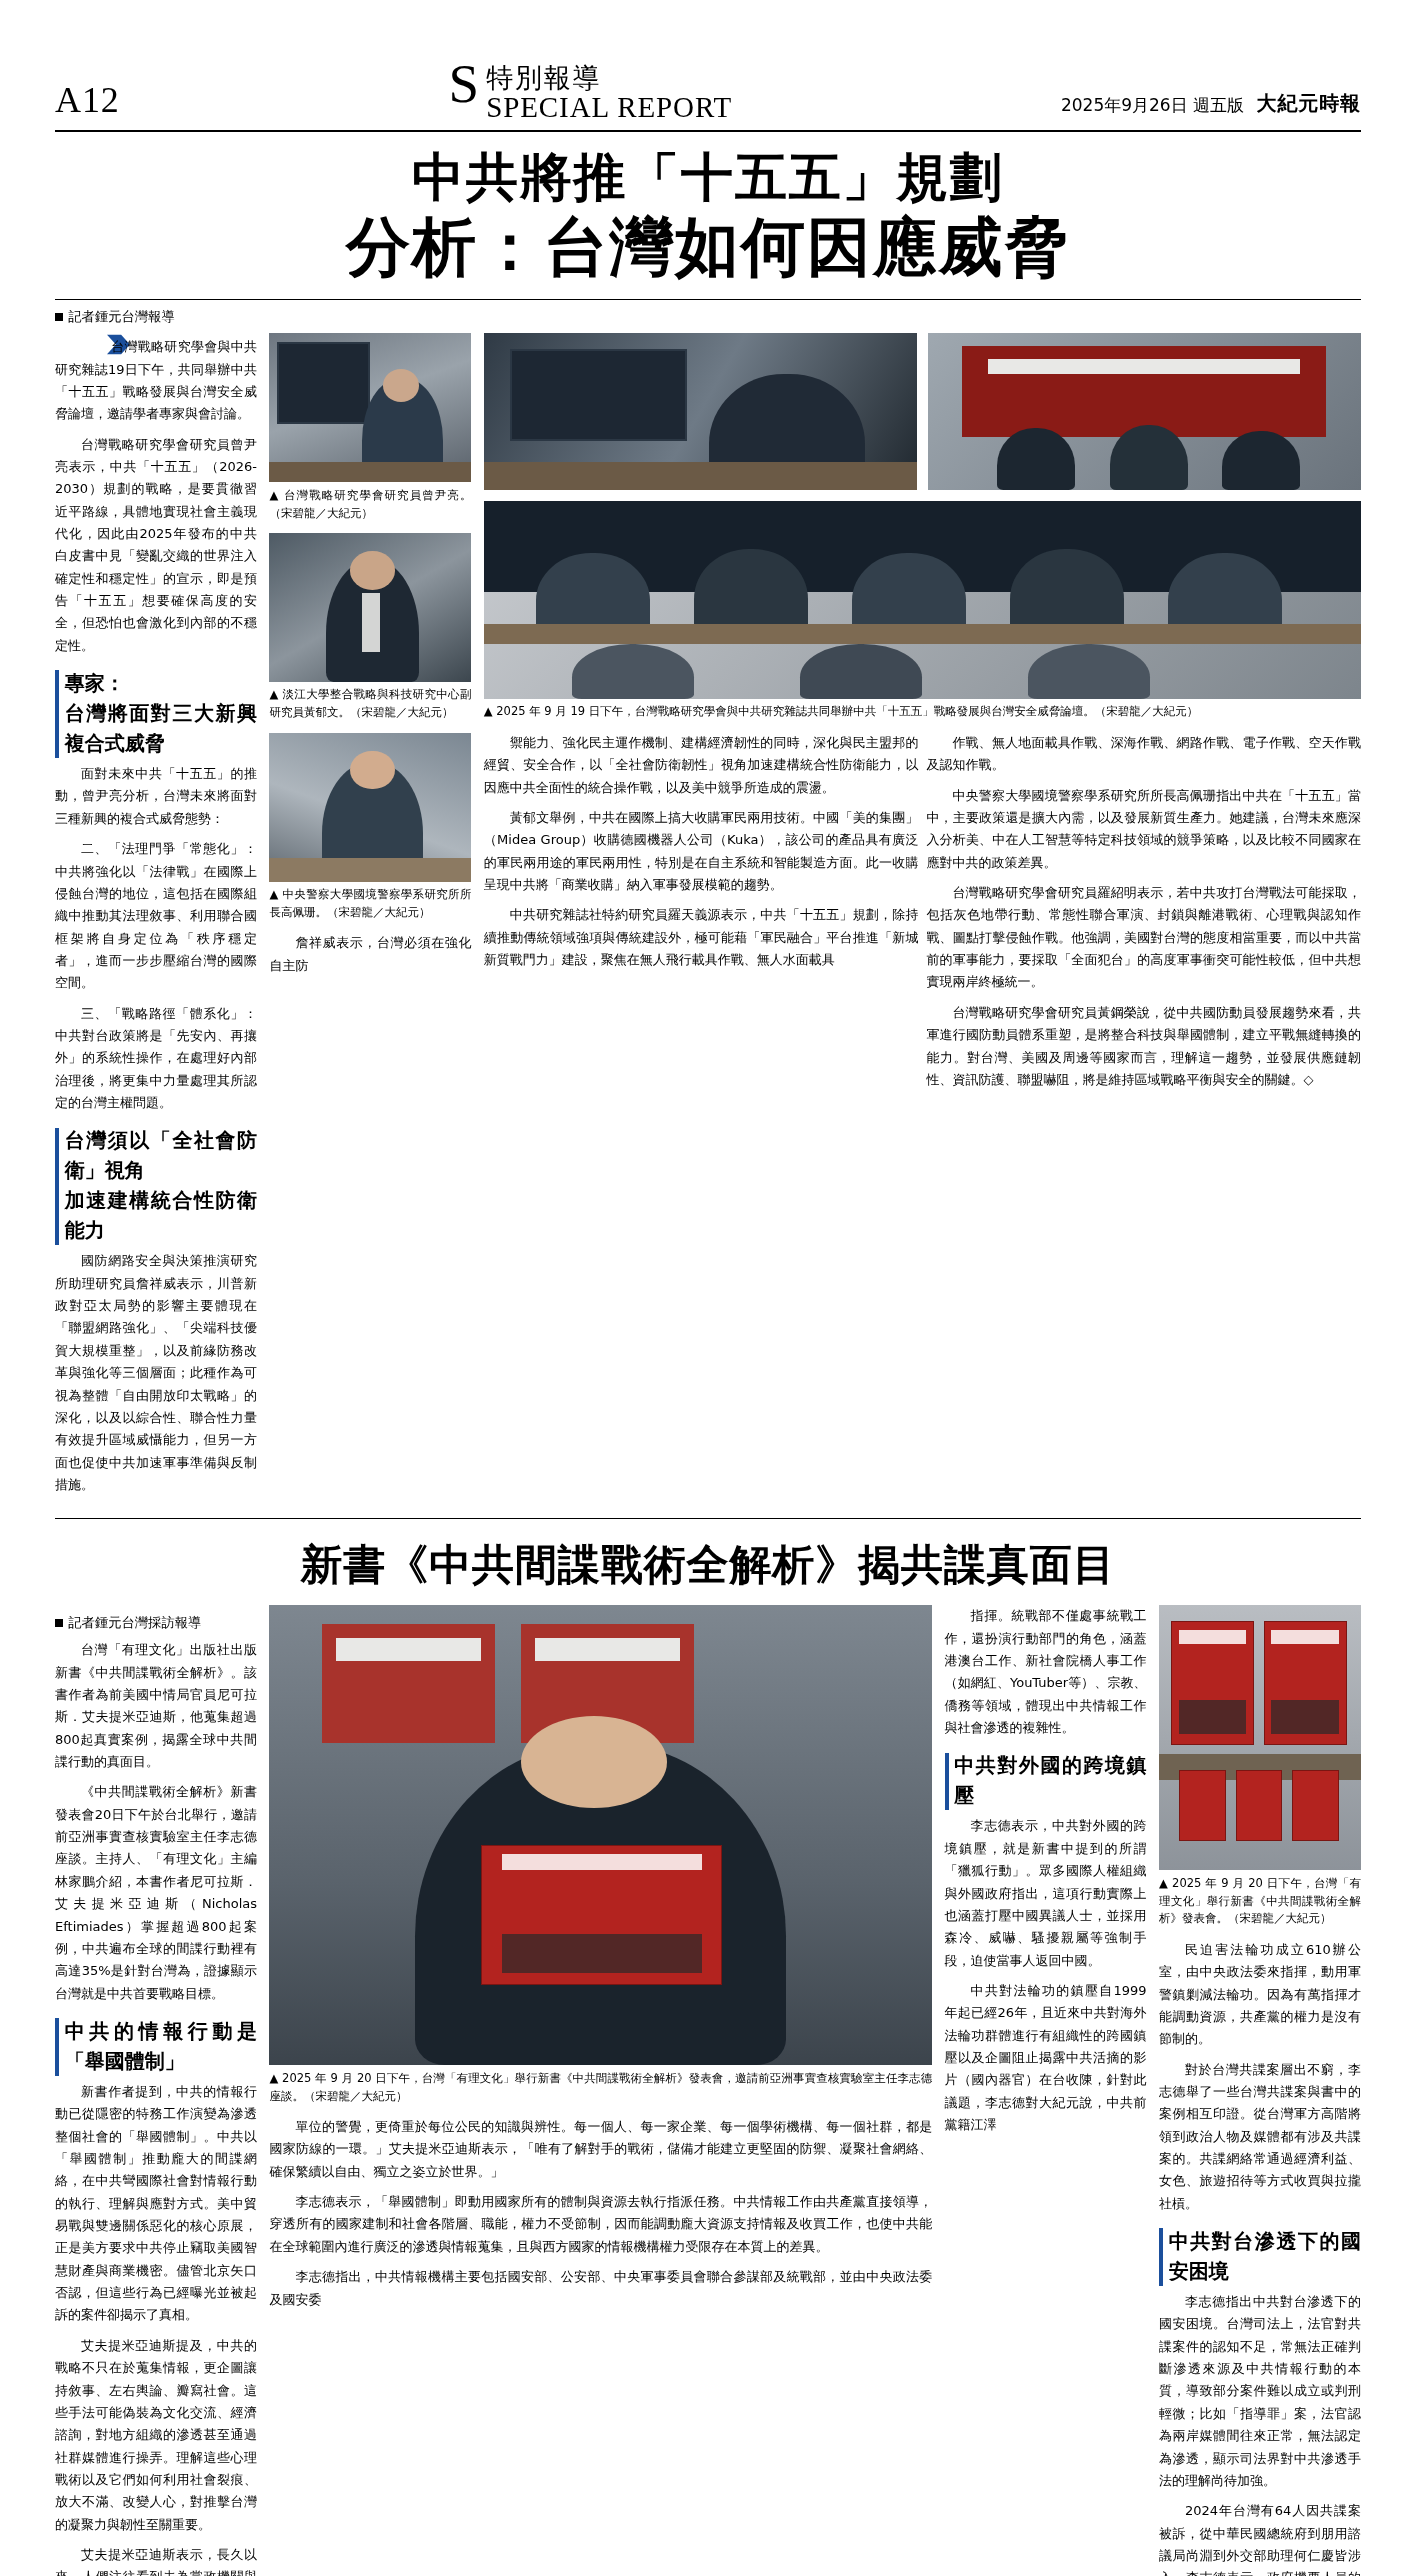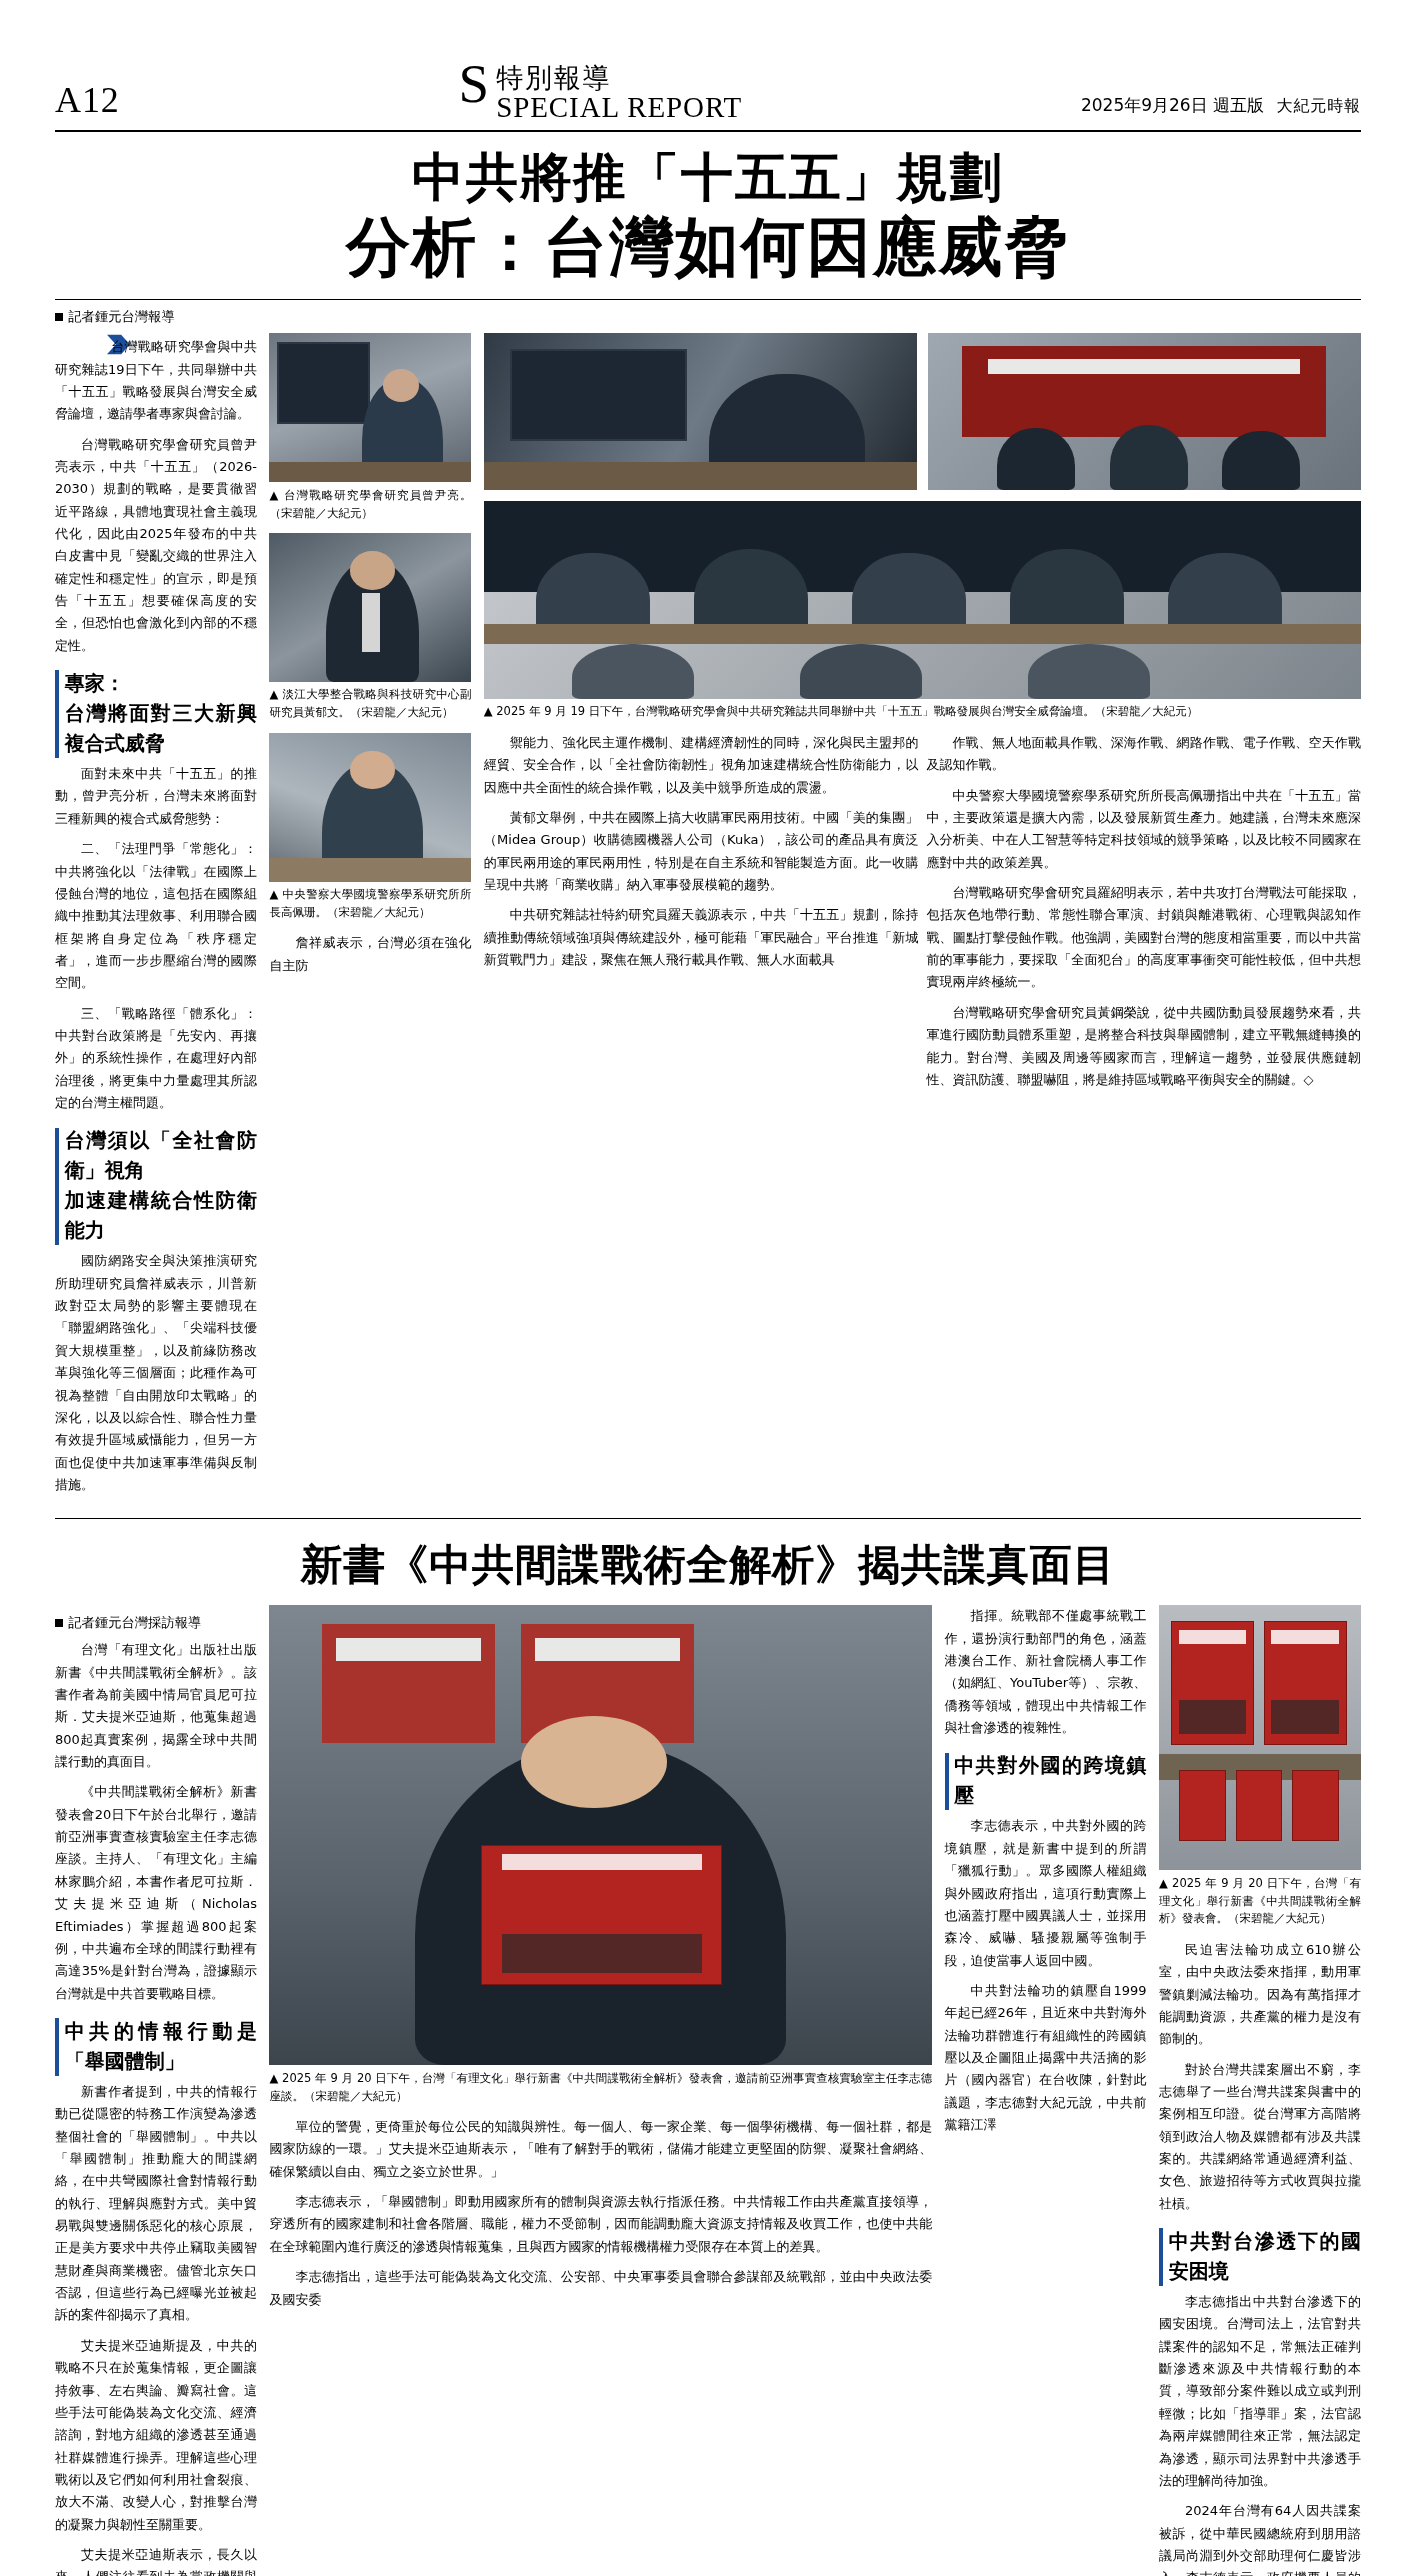--- a/index.html
+++ b/index.html
@@ -10,21 +10,21 @@
   
   .masthead{display:flex;align-items:flex-end;justify-content:space-between;border-bottom:2.7px solid #000;padding-bottom:8.8px;}
   .folio{font-family:"Liberation Serif",serif;font-size:36px;letter-spacing:0.9px;font-weight:400;}
   .mast-center{display:flex;align-items:center;gap:7px;margin-bottom:-1.8px;}
   .mast-S{font-size:55px;font-family:"Liberation Serif",serif;font-weight:400;line-height:0.9;}
   .mast-words{display:flex;flex-direction:column;line-height:1.05;}
   .mast-cn{font-size:27px;font-family:"DejaVu Sans",sans-serif;letter-spacing:1.8px;margin-top:20px;}
   .mast-en{font-size:29px;font-family:"Liberation Serif",serif;letter-spacing:0.9px;}
   .mast-right{display:flex;align-items:flex-end;gap:12.4px;margin-bottom:3.5px;margin-top:42px;}
   .mast-date{font-size:17px;font-family:"DejaVu Sans",sans-serif;}
-  .mast-paper{font-size:16px;font-weight:normal;font-family:"DejaVu Sans",sans-serif;letter-spacing:0.9px;}
+  .mast-paper{font-size:20px;font-weight:bold;font-family:"DejaVu Sans",sans-serif;letter-spacing:0.9px;}
 
   
   .headline-wrap{border-bottom:1.8px solid #000;padding:16px 0 14px;text-align:center;}
   .hl1{font-size:52px;font-weight:bold;font-family:"DejaVu Sans",sans-serif;letter-spacing:1.8px;line-height:1.15;}
   .hl2{font-size:64px;font-weight:bold;font-family:"DejaVu Sans",sans-serif;letter-spacing:1.8px;line-height:1.15;margin-top:3.5px;}
 
   .byline{font-size:13.3px;font-family:"DejaVu Sans",sans-serif;margin:8.8px 0 7px;display:flex;align-items:center;gap:5.3px;}
   .sq{width:8px;height:8px;background:#000;display:inline-block;}
 
   
@@ -246,21 +246,21 @@
         <div class="fig" style="left:38%;top:24%;width:22%;height:20%;background:#d8b493;border-radius:50%;"></div>
         <div class="book" style="left:32%;top:52%;width:36%;height:30%;">
           <div class="bt"></div>
               <div class="bb"></div>
         </div>
       </div>
       <div class="cap">▲ 2025 年 9 月 20 日下午，台灣「有理文化」舉行新書《中共間諜戰術全解析》發表會，邀請前亞洲事實查核實驗室主任李志德座談。（宋碧龍／大紀元）</div>
       <div class="col-text">
         <p>單位的警覺，更倚重於每位公民的知識與辨性。每一個人、每一家企業、每一個學術機構、每一個社群，都是國家防線的一環。」艾夫提米亞迪斯表示，「唯有了解對手的戰術，儲備才能建立更堅固的防禦、凝聚社會網絡、確保繁續以自由、獨立之姿立於世界。」</p>
         <p>李志德表示，「舉國體制」即動用國家所有的體制與資源去執行指派任務。中共情報工作由共產黨直接領導，穿透所有的國家建制和社會各階層、職能，權力不受節制，因而能調動龐大資源支持情報及收買工作，也使中共能在全球範圍內進行廣泛的滲透與情報蒐集，且與西方國家的情報機構權力受限存在本質上的差異。</p>
-        <p>李志德指出，這些手法可能偽裝為文化交流、公安部、中央軍事委員會聯合參謀部及統戰部，並由中央政法委及國安委</p>
+        <p>李志德指出，中共情報機構主要包括國安部、公安部、中央軍事委員會聯合參謀部及統戰部，並由中央政法委及國安委</p>
       </div>
     </div>
 
     <div class="col-text">
       <p>指揮。統戰部不僅處事統戰工作，還扮演行動部門的角色，涵蓋港澳台工作、新社會院橋人事工作（如網紅、YouTuber等）、宗教、僑務等領域，體現出中共情報工作與社會滲透的複雜性。</p>
       <div class="subhead">
         <span class="bar"></span>
         <span>中共對外國的跨境鎮壓</span>
       </div>
       <p>李志德表示，中共對外國的跨境鎮壓，就是新書中提到的所謂「獵狐行動」。眾多國際人權組織與外國政府指出，這項行動實際上也涵蓋打壓中國異議人士，並採用森冷、威嚇、騷擾親屬等強制手段，迫使當事人返回中國。</p>

